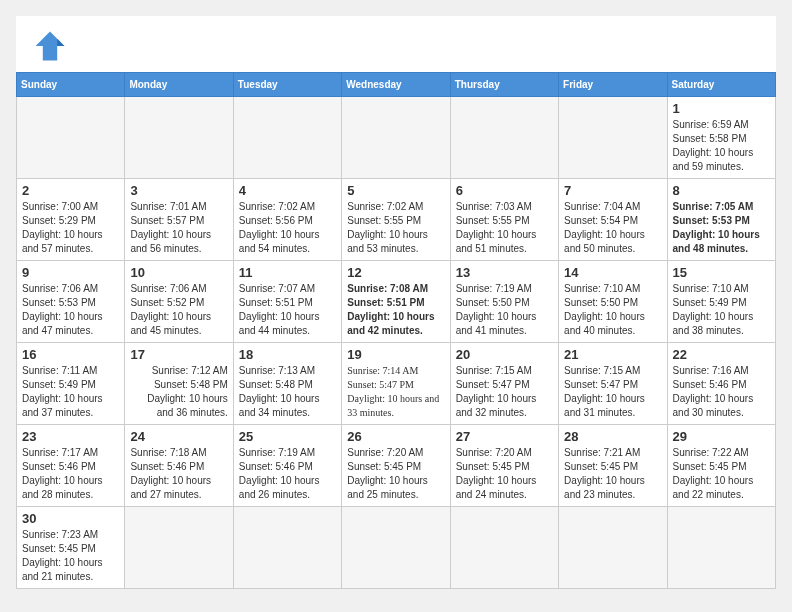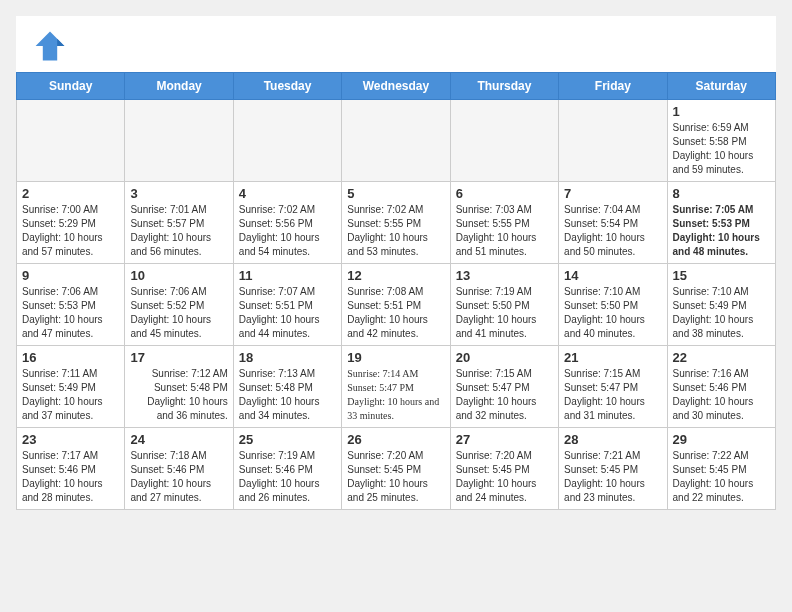--- a/index.html
+++ b/index.html
@@ -54,24 +54,24 @@
       color: #444;
     }
     .calendar {
       width: 100%;
       border-collapse: collapse;
       border: 1px solid #ccc;
     }
     .calendar th {
       background: #4a90d9;
       color: #fff;
-      font-size: 12px;
+      font-size: 10px;
       font-weight: bold;
       padding: 6px 4px;
-      text-align: center;
+      text-align: left;
       border: 1px solid #3a7fc8;
     }
     .calendar td {
       vertical-align: top;
       border: 1px solid #ccc;
       padding: 4px 5px;
       width: calc(100% / 7);
       min-height: 80px;
       background: #fff;
       font-size: 10.5px;
@@ -200,21 +200,21 @@
 Daylight: 10 hours and 45 minutes.</div>
           </td>
           <td>
             <span class="day-num">11</span>
             <div class="day-info" style="white-space: pre-line;">Sunrise: 7:07 AM
 Sunset: 5:51 PM
 Daylight: 10 hours and 44 minutes.</div>
           </td>
           <td>
             <span class="day-num">12</span>
-            <div class="day-info" style="white-space: pre-line;">Sunrise: 7:08 AM
+            <div class="day-info" style="white-space: pre-line; font-weight: bold;">Sunrise: 7:08 AM
 Sunset: 5:51 PM
 Daylight: 10 hours and 42 minutes.</div>
           </td>
           <td>
             <span class="day-num">13</span>
             <div class="day-info" style="white-space: pre-line;">Sunrise: 7:19 AM
 Sunset: 5:50 PM
 Daylight: 10 hours and 41 minutes.</div>
           </td>
           <td>
@@ -310,16 +310,30 @@
             <div class="day-info" style="white-space: pre-line;">Sunrise: 7:21 AM
 Sunset: 5:45 PM
 Daylight: 10 hours and 23 minutes.</div>
           </td>
           <td>
             <span class="day-num">29</span>
             <div class="day-info" style="white-space: pre-line;">Sunrise: 7:22 AM
 Sunset: 5:45 PM
 Daylight: 10 hours and 22 minutes.</div>
           </td>
+        </tr>
+        <tr class="last-row">
+          <td>
+            <span class="day-num">30</span>
+            <div class="day-info" style="white-space: pre-line;">Sunrise: 7:23 AM
+Sunset: 5:45 PM
+Daylight: 10 hours and 21 minutes.</div>
+          </td>
+          <td class="empty"></td>
+          <td class="empty"></td>
+          <td class="empty"></td>
+          <td class="empty"></td>
+          <td class="empty"></td>
+          <td class="empty"></td>
         </tr>
       </tbody>
   </table>
 </div>
 
 </body></html>

